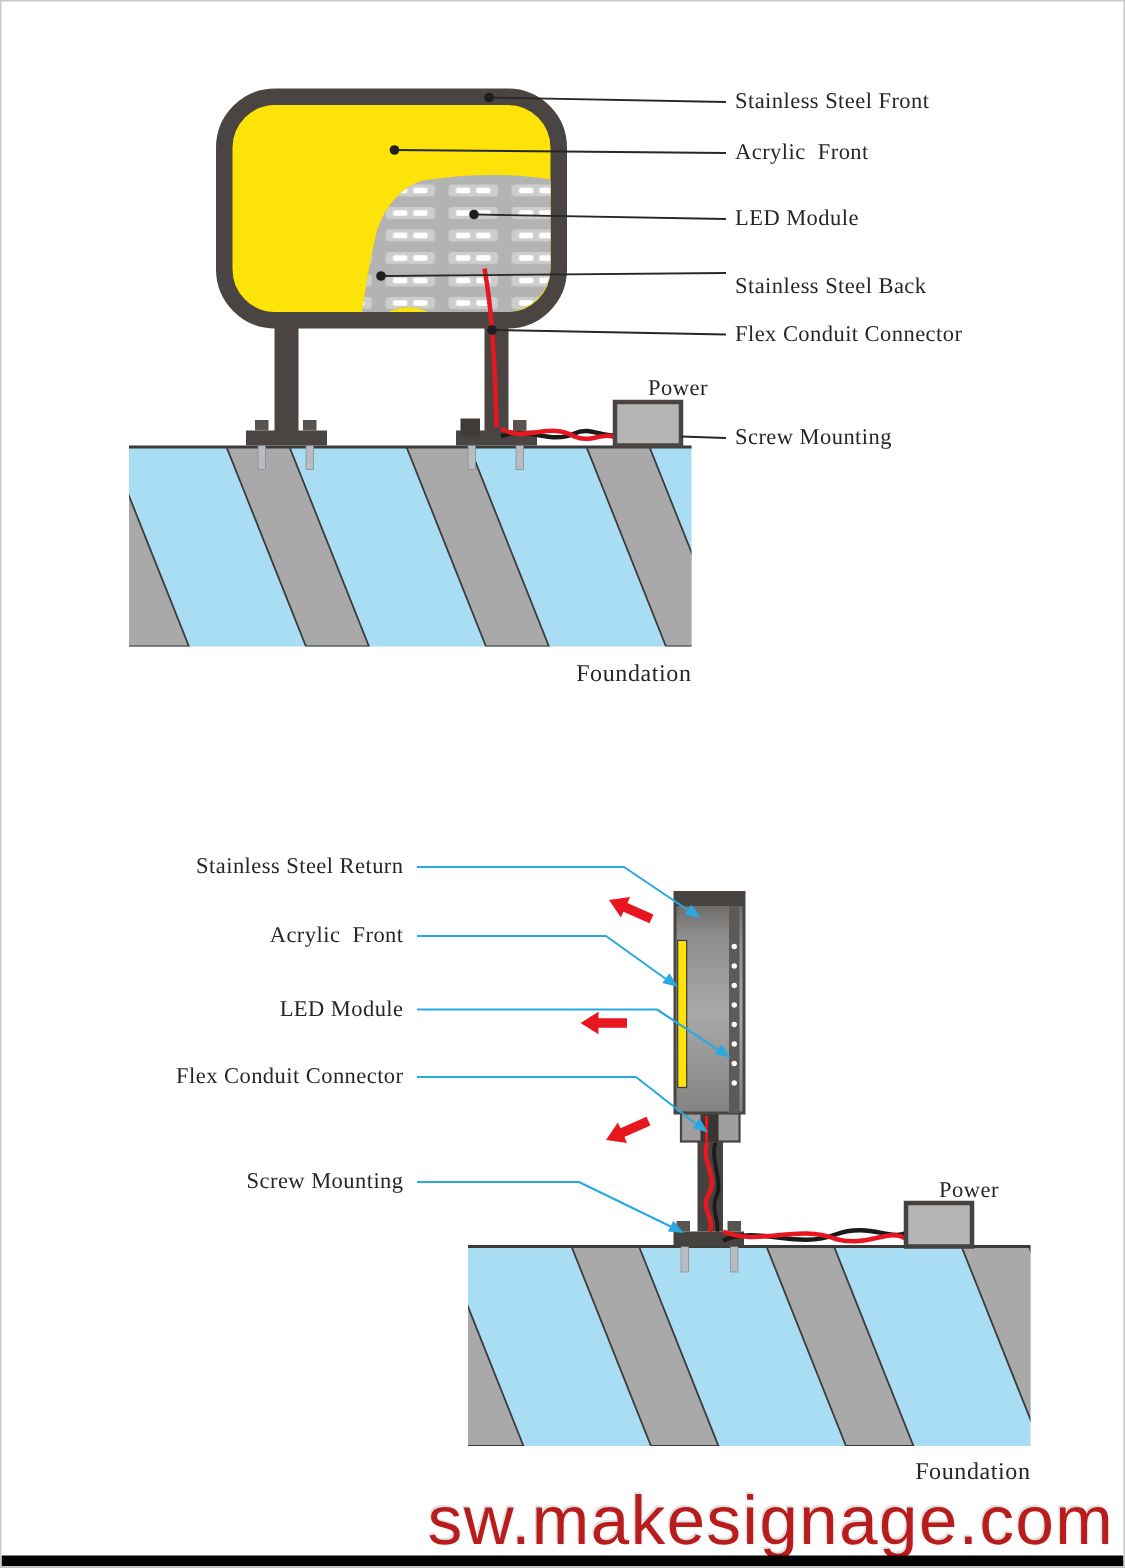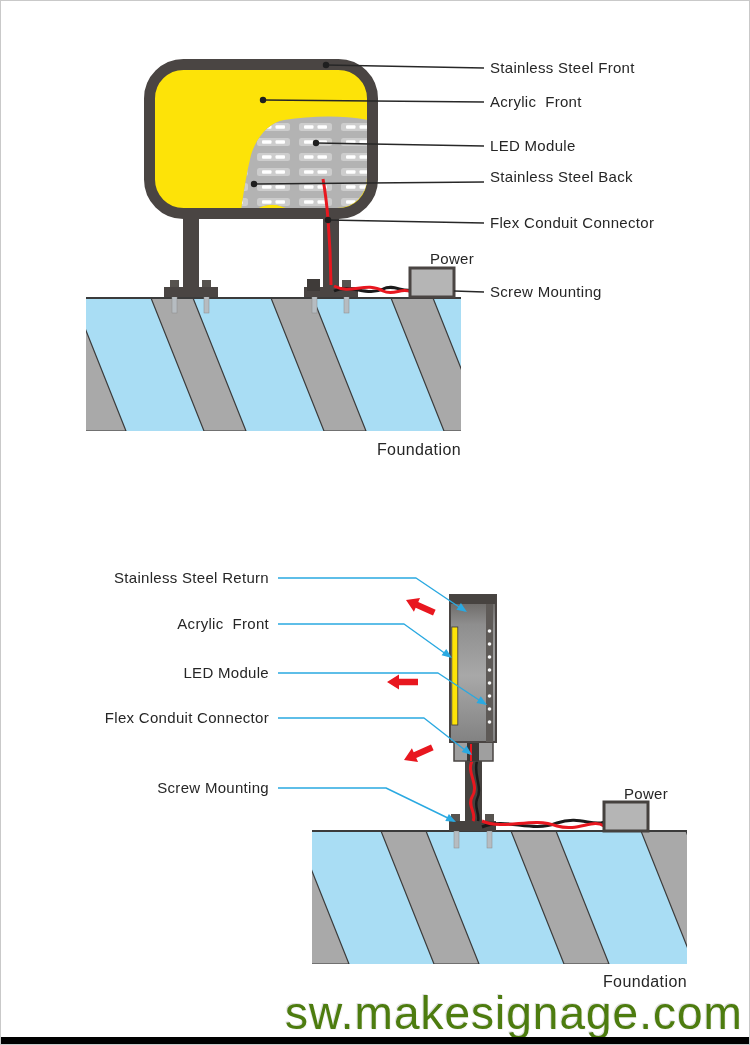--- a/index.html
+++ b/index.html
@@ -6,28 +6,28 @@
   .page{
     position:relative;width:750px;height:1045px;margin:0 auto;
     background:#fff;border:1px solid #c9c9c9;box-sizing:border-box;
     font-family:"Liberation Sans",sans-serif;overflow:hidden;
   }
   svg{position:absolute;left:0;display:block;}
   #svg-front{top:0;}
   #svg-side{top:520px;}
   .label{
     position:absolute;font-size:15px;line-height:16px;color:#262626;
-    letter-spacing:.3px;white-space:pre;
+    letter-spacing:.3px;white-space:pre;font-family:Liberation Serif, serif;
   }
   .label.right{text-align:right;}
   .foundation-label{font-size:16px;letter-spacing:.4px;text-align:right;}
   .power-label{text-align:center;margin-left:20px;}
   .watermark{
     position:absolute;left:278px;width:470px;top:985px;
-    font-size:46px;letter-spacing:1px;color:#4d7c0f;text-align:center;
+    font-size:46px;letter-spacing:1px;color:#b91c1c;text-align:center;
     text-shadow:1px 1px 0 #f7f7f7,-1px -1px 0 #e0e0e0;
     white-space:nowrap;
   }
   .footer-bar{position:absolute;left:0;right:0;top:1036px;height:9px;background:#000;}
 </style>
 </head>
 <body>
 
 <div class="page">
 
@@ -113,21 +113,21 @@
         <circle cx="253" cy="183" r="3.2" stroke="none"></circle>
       <line x1="327" y1="219" x2="483" y2="222"></line>
         <circle cx="327" cy="219" r="3.2" stroke="none"></circle>
       <line x1="453" y1="290" x2="483" y2="291"></line>
     </g>
   </svg>
 
   <div class="label" style="left:489px;top:59px">Stainless Steel Front</div>
   <div class="label" style="left:489px;top:93px">Acrylic  Front</div>
   <div class="label" style="left:489px;top:137px">LED Module</div>
-  <div class="label" style="left:489px;top:168px">Stainless Steel Back</div>
+  <div class="label" style="left:489px;top:182px">Stainless Steel Back</div>
   <div class="label" style="left:489px;top:214px">Flex Conduit Connector</div>
   <div class="label" style="left:489px;top:283px">Screw Mounting</div>
   <div class="label power-label" style="left:401px;top:250px;width:60px">Power</div>
   <div class="label foundation-label" style="left:85px;width:375px;top:441px">Foundation</div>
 
   <svg id="svg-side" width="750" height="516" viewBox="0 0 750 516">
     <defs>
       <clipPath id="foundSideClip">
           <rect x="311" y="310" width="375" height="133"></rect>
         </clipPath>

